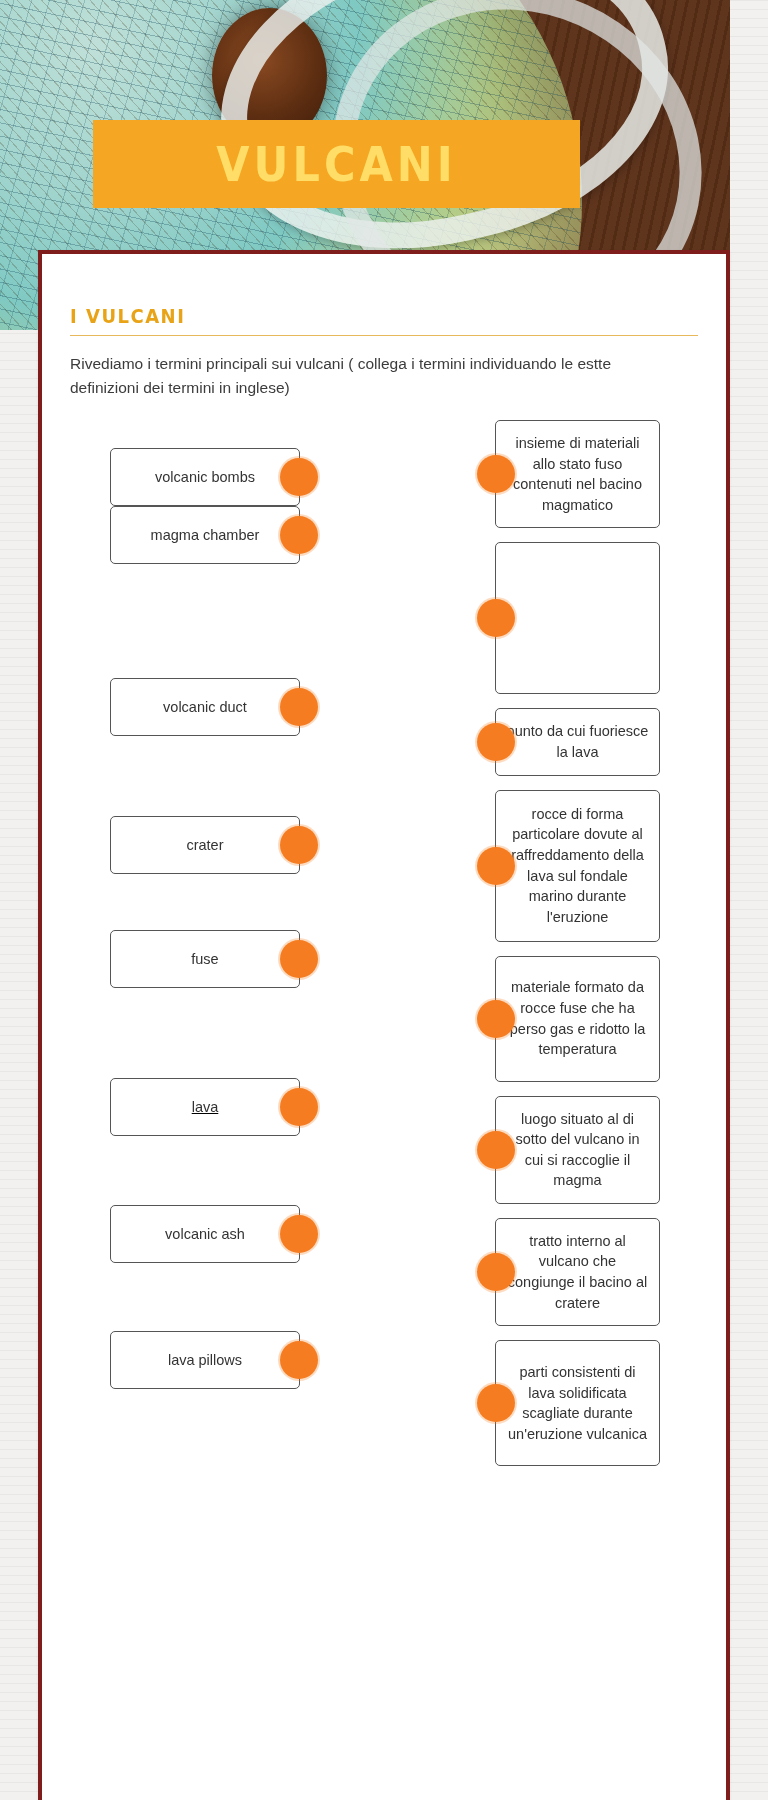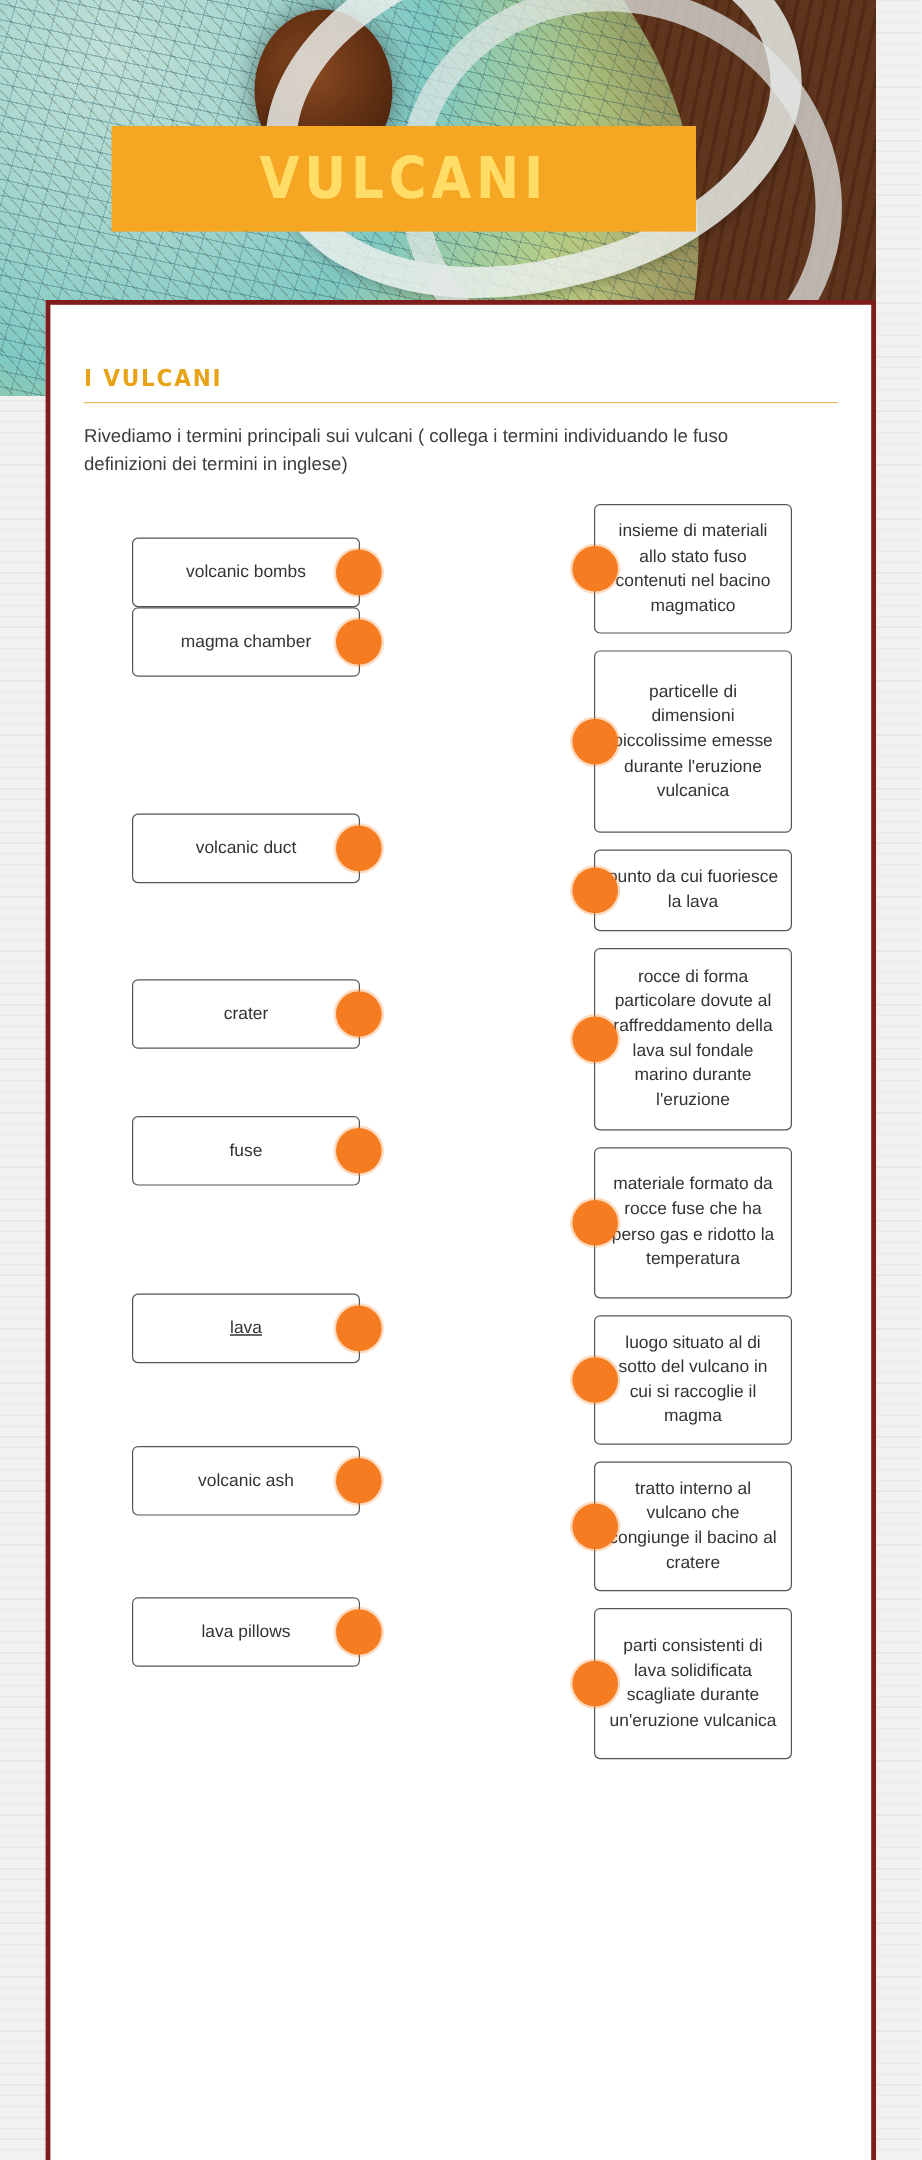--- a/index.html
+++ b/index.html
@@ -109,21 +109,21 @@
     height: 300px;
     border: 22px solid rgba(226,232,230,0.72);
     border-radius: 50%;
     transform: rotate(24deg);
   }
 
   
   .title-banner {
     position: absolute;
     left: 93px;
-    top: 105px;
+    top: 120px;
     width: 487px;
     height: 88px;
     background: #f5a623;
     display: flex;
     align-items: center;
     justify-content: center;
   }
   .title-banner-text {
     color: #ffdd66;
     font-family: "DejaVu Sans", sans-serif;
@@ -266,21 +266,21 @@
 
 <div class="title-banner">
   <span class="title-banner-text">VULCANI</span>
 </div>
 
 <div class="card">
   <div class="card-inner">
 
     <div class="section-title">I VULCANI</div>
     <div class="divider"></div>
-    <p class="instructions">Rivediamo i termini principali sui vulcani ( collega i termini individuando le fuso definizioni dei termini in inglese)</p>
+    <p class="instructions">Rivediamo i termini principali sui vulcani ( collega i termini individuando le estte definizioni dei termini in inglese)</p>
 
     <div class="match-grid">
 
       <div class="col-left">
         <div class="term-row" style="height:86px;align-items:flex-end;">
           <div class="term-box">
             <span>volcanic bombs</span>
             <span class="dot dot-right"></span>
           </div>
         </div>
@@ -330,21 +330,20 @@
 
       <div class="col-right">
         <div class="def-row" style="margin-bottom:14px;">
           <div class="def-box" style="min-height:97px;">
             <span>insieme di materiali allo stato fuso contenuti nel bacino magmatico</span>
             <span class="dot dot-left"></span>
           </div>
         </div>
         <div class="def-row" style="margin-bottom:14px;">
           <div class="def-box" style="min-height:152px;">
-            <span>particelle di dimensioni piccolissime emesse durante l'eruzione vulcanica</span>
             <span class="dot dot-left"></span>
           </div>
         </div>
         <div class="def-row" style="margin-bottom:14px;">
           <div class="def-box" style="min-height:62px;">
             <span>punto da cui fuoriesce la lava</span>
             <span class="dot dot-left"></span>
           </div>
         </div>
         <div class="def-row" style="margin-bottom:14px;">

